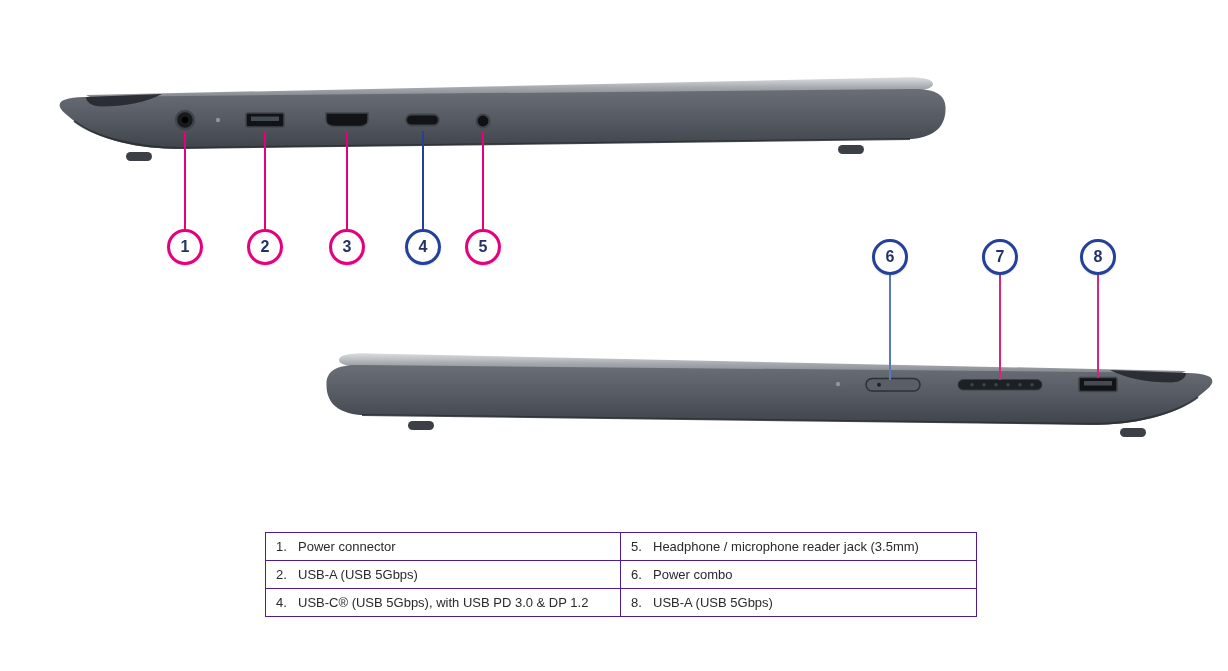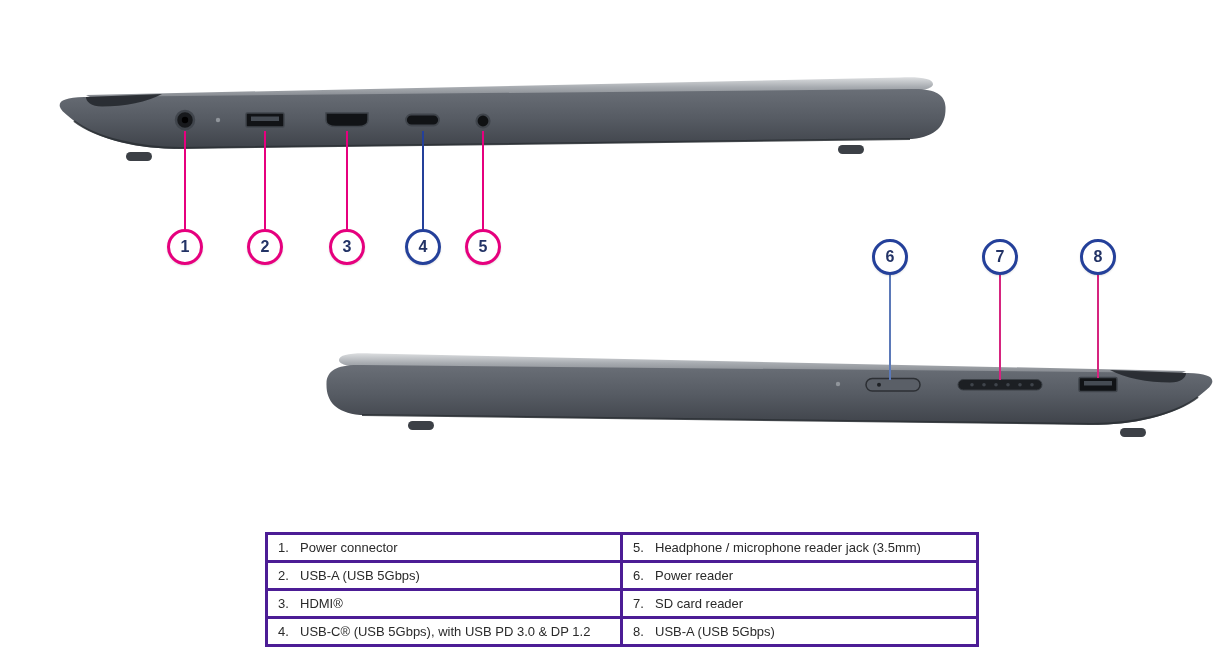--- a/index.html
+++ b/index.html
@@ -36,21 +36,21 @@
   .legend-table {
     position: absolute;
     left: 265px;
     top: 532px;
     width: 711px;
     border-collapse: collapse;
     table-layout: fixed;
     background: #ffffff;
   }
   .legend-table td {
-    border: 3px solid #4c1d95;
+    border: 1px solid #4c1d95;
     height: 28px;
     padding: 2px 8px 2px 10px;
     font-size: 13px;
     color: #2a2a2a;
     vertical-align: middle;
     white-space: nowrap;
     overflow: hidden;
   }
   .legend-num {
     display: inline-block;
@@ -195,29 +195,21 @@
         </td>
         <td>
           <span class="legend-num">5.</span><span>Headphone / microphone reader jack (3.5mm)</span>
         </td>
       </tr>
       <tr>
         <td>
           <span class="legend-num">2.</span><span>USB-A (USB 5Gbps)</span>
         </td>
         <td>
-          <span class="legend-num">6.</span><span>Power reader</span>
-        </td>
-      </tr>
-      <tr>
-        <td>
-          <span class="legend-num">3.</span><span>HDMI®</span>
-        </td>
-        <td>
-          <span class="legend-num">7.</span><span>SD card reader</span>
+          <span class="legend-num">6.</span><span>Power combo</span>
         </td>
       </tr>
       <tr>
         <td>
           <span class="legend-num">4.</span><span>USB-C® (USB 5Gbps), with USB PD 3.0 &amp; DP 1.2</span>
         </td>
         <td>
           <span class="legend-num">8.</span><span>USB-A (USB 5Gbps)</span>
         </td>
       </tr>

